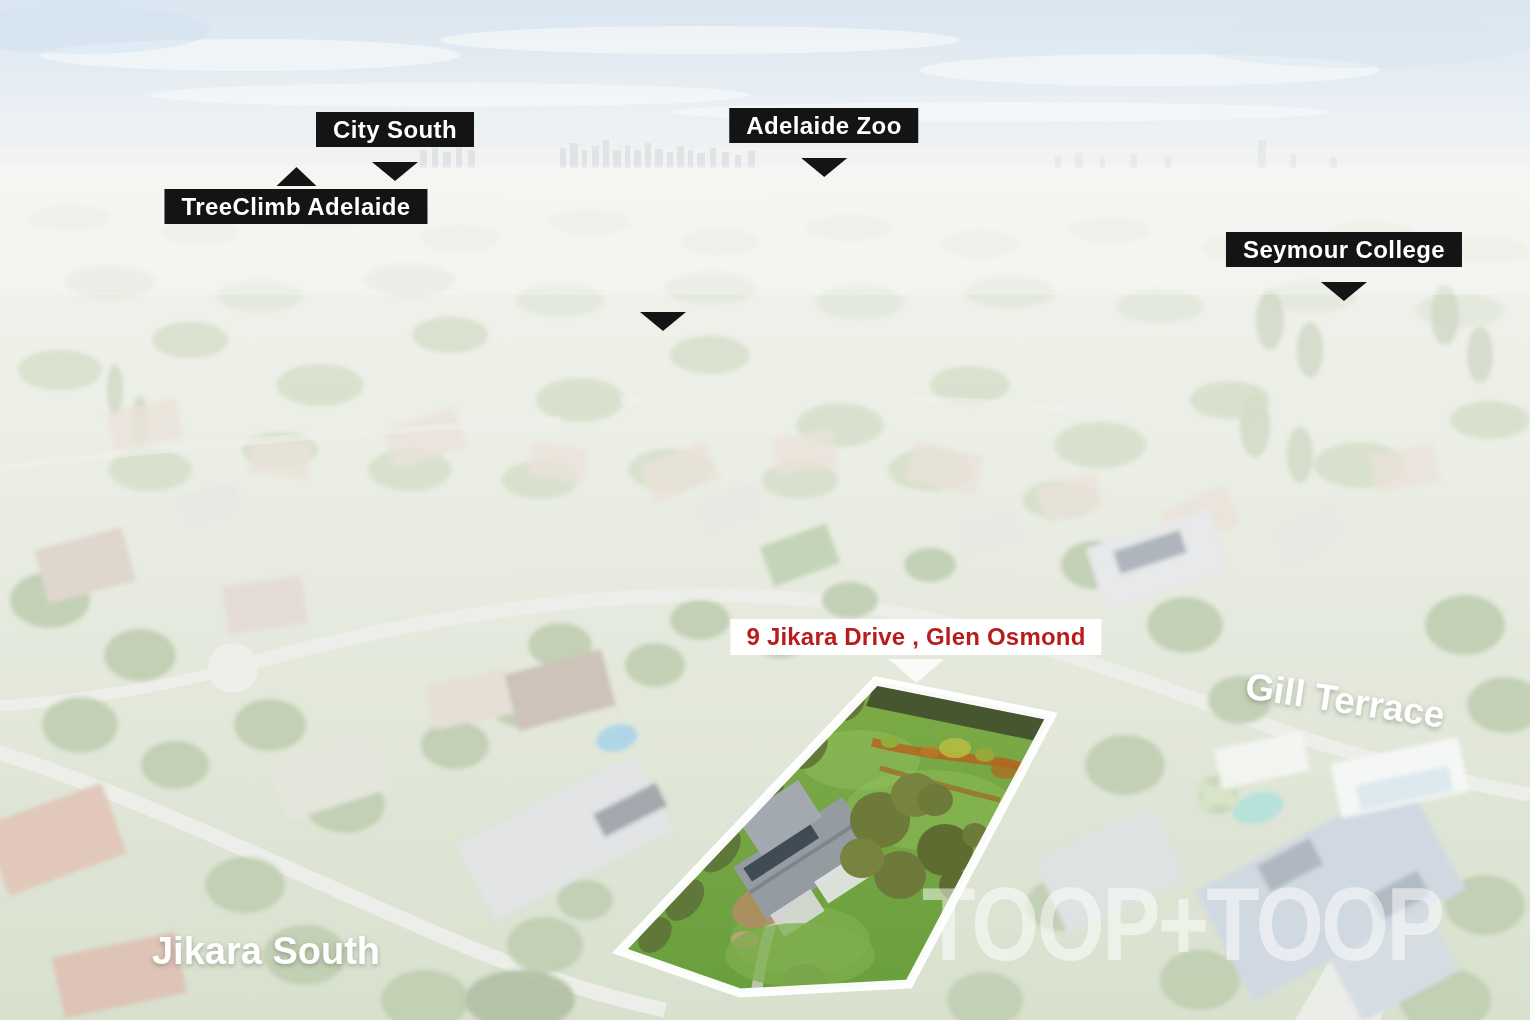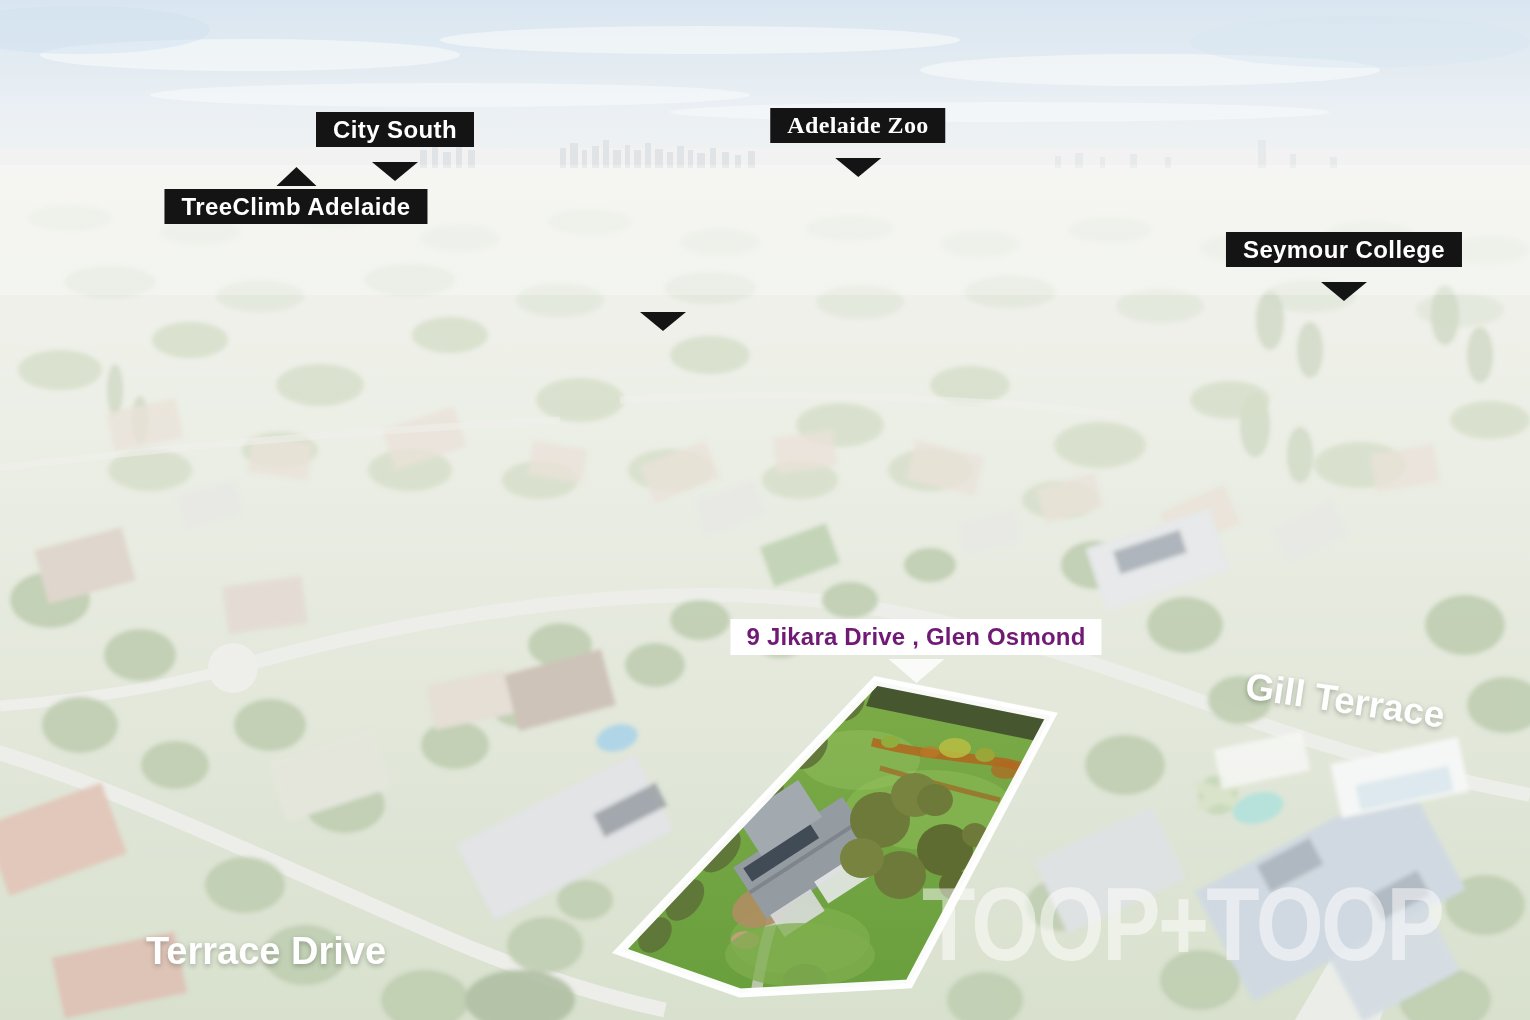--- a/index.html
+++ b/index.html
@@ -16,21 +16,21 @@
   .poi-box{background:#141414;color:#fff;font-size:24px;font-weight:700;letter-spacing:.4px;
        padding:3px 17px;line-height:29px;white-space:nowrap;}
   .tri-down{width:0;height:0;border-left:23px solid transparent;border-right:23px solid transparent;
        border-top:19px solid #141414;}
   .tri-up{width:0;height:0;border-left:20px solid transparent;border-right:20px solid transparent;
        border-bottom:19px solid #141414;}
 
   
   .address{position:absolute;display:flex;flex-direction:column;align-items:center;gap:4px;
        transform:translateX(-50%);z-index:5;}
-  .address-box{background:#ffffff;color:#701a75;font-size:24px;font-weight:600;letter-spacing:.2px;
+  .address-box{background:#ffffff;color:#b91c1c;font-size:24px;font-weight:600;letter-spacing:.2px;
        padding:4px 16px;line-height:28px;white-space:nowrap;}
   .tri-down-white{width:0;height:0;border-left:28px solid transparent;border-right:28px solid transparent;
        border-top:24px solid rgba(255,255,255,.8);}
 
   
   .street{position:absolute;color:#fff;font-weight:700;white-space:nowrap;z-index:4;
        text-shadow:0 2px 5px rgba(50,60,40,.35);}
   .street-gill{left:1345px;top:701px;font-size:37px;transform:translate(-50%,-50%) rotate(8.5deg);}
   .street-jikara{left:266px;top:951px;font-size:38px;transform:translate(-50%,-50%);}
 
@@ -339,21 +339,21 @@
     </g>
 
     <polygon points="876,681 1051,716 909,984 740,993 620,951" fill="none" stroke="#ffffff" stroke-width="9" stroke-linejoin="miter" opacity=".97"></polygon>
   </svg>
 
   <div class="poi" style="left:395px;top:112px;">
     <div class="poi-box">City South</div>
     <div class="tri-down"></div>
   </div>
 
-  <div class="poi" style="left:858px;top:108px;font-family:Liberation Serif, serif;">
+  <div class="poi" style="left:824px;top:108px;">
     <div class="poi-box">Adelaide Zoo</div>
     <div class="tri-down"></div>
   </div>
 
   <div class="poi" style="left:296px;top:167px;gap:3px;text-align:right;">
     <div class="tri-up"></div>
     <div class="poi-box">TreeClimb Adelaide</div>
   </div>
 
   <div class="poi" style="left:1344px;top:232px;">
@@ -364,17 +364,17 @@
   <div class="poi" style="left:663px;top:312px;">
     <div class="tri-down"></div>
   </div>
 
   <div class="address" style="left:916px;top:619px;">
     <div class="address-box">9 Jikara Drive , Glen Osmond</div>
     <div class="tri-down-white"></div>
   </div>
 
   <div class="street street-gill">Gill Terrace</div>
-  <div class="street street-jikara">Terrace Drive</div>
+  <div class="street street-jikara">Jikara South</div>
 
   <div class="watermark">TOOP+TOOP</div>
 
 </div>
 
 </body></html>

